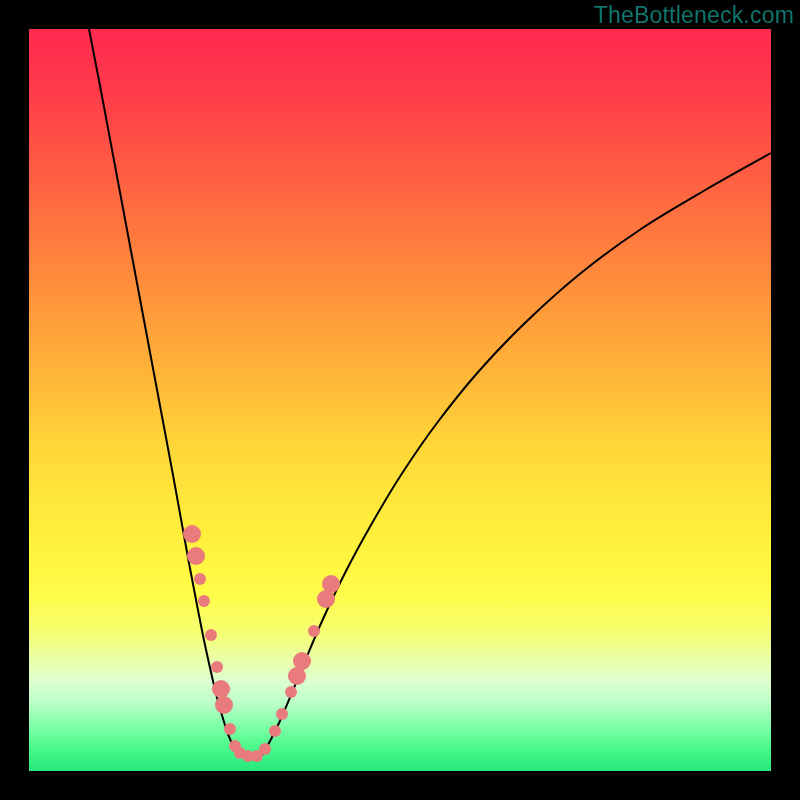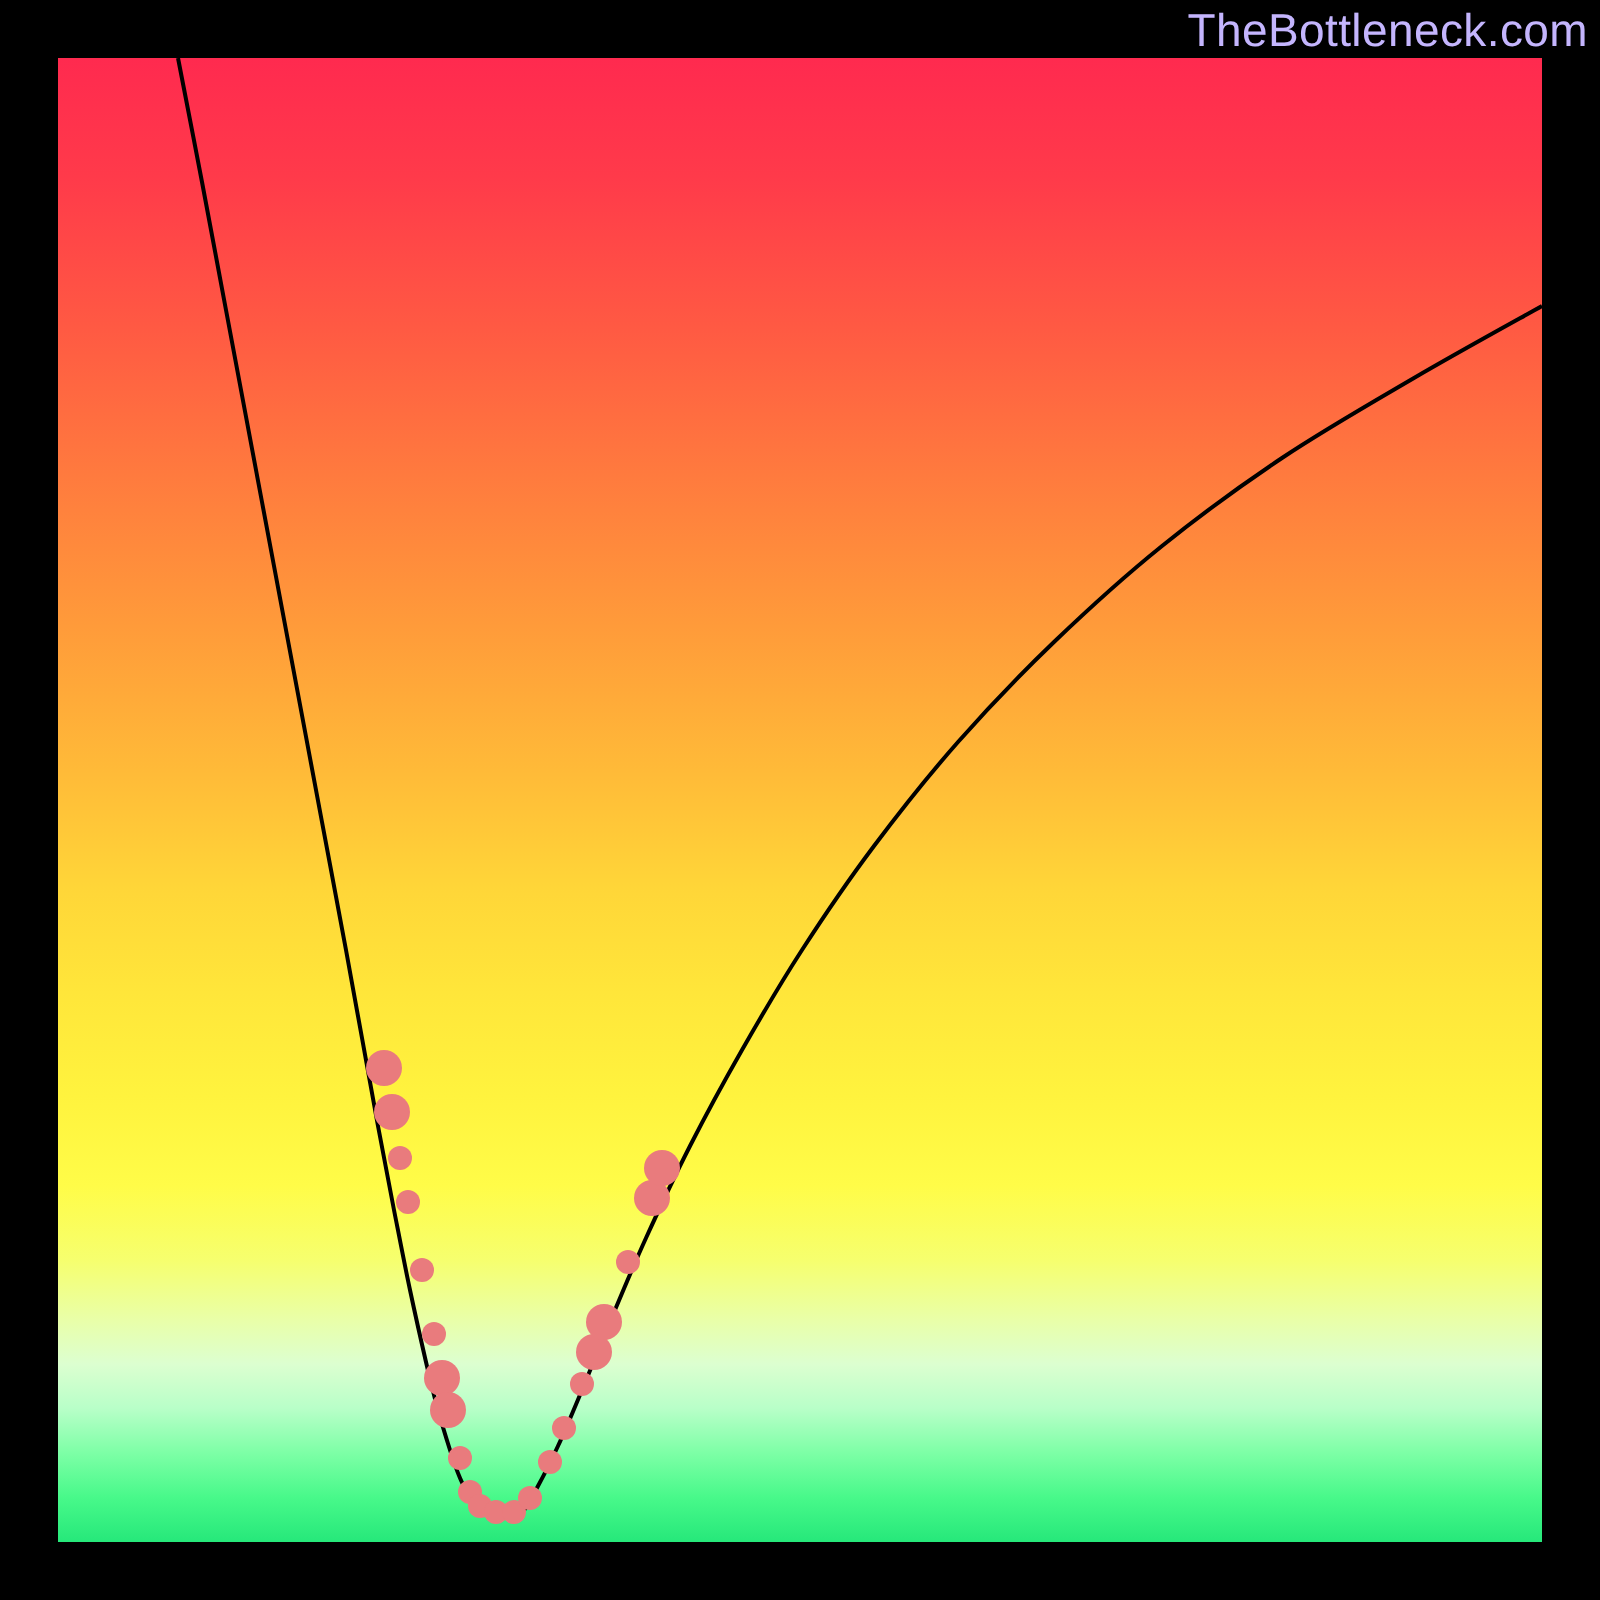--- a/index.html
+++ b/index.html
@@ -33,21 +33,21 @@
       #dcffd0 88%,
       #b8ffc8 91%,
       #7dffa6 94%,
       #48f98a 97%,
       #26e87a 100%);
   }
   .watermark {
     position: absolute;
     top: 2px;
     right: 6px;
-    color: #c4b5fd;
+    color: #0f766e;
     font-size: 23px;
     font-weight: 500;
     letter-spacing: 0.2px;
     user-select: none;
   }
   svg.plot {
     position: absolute;
     left: 0;
     top: 0;
     width: 742px;

